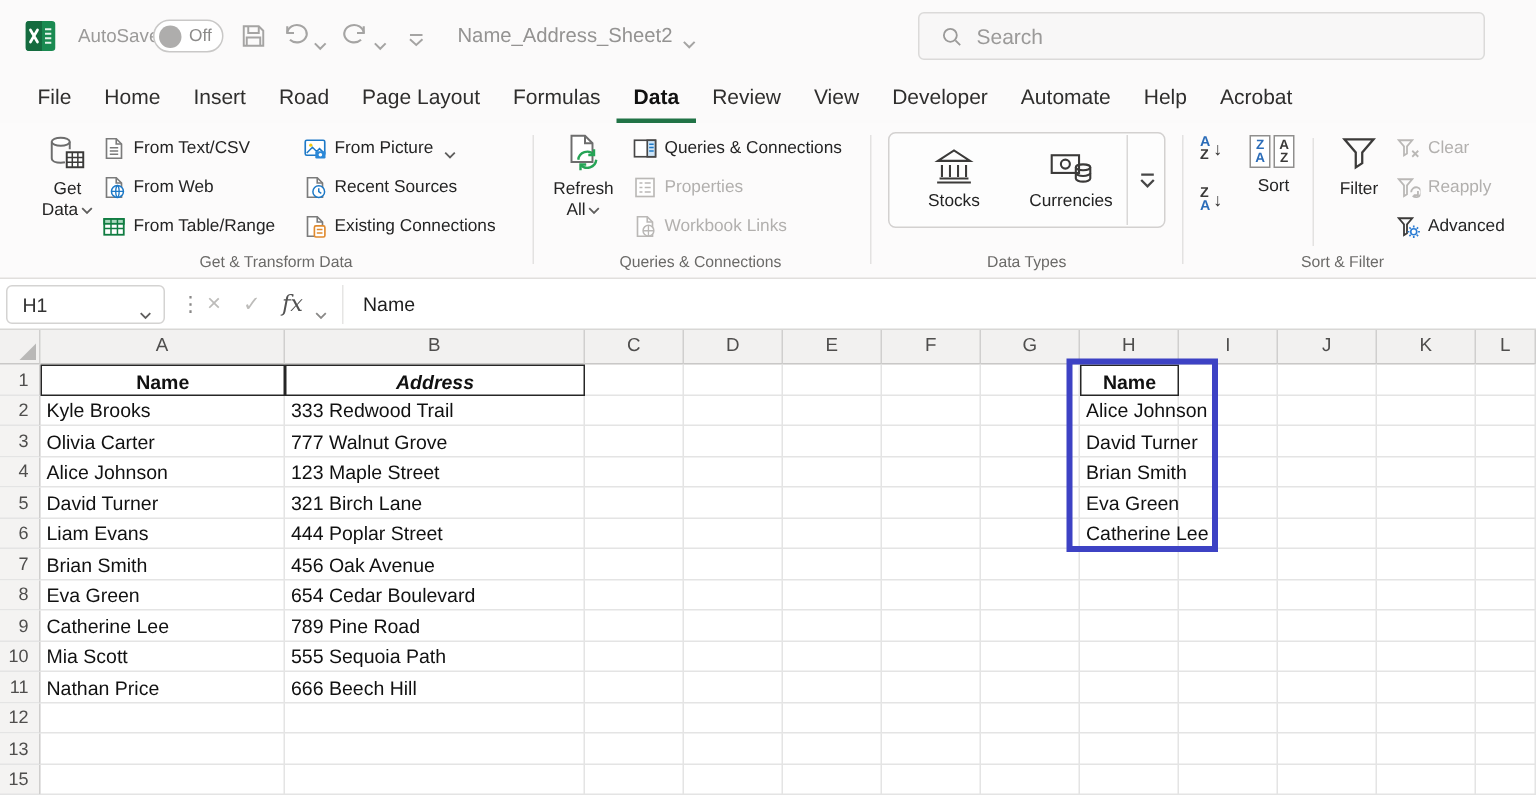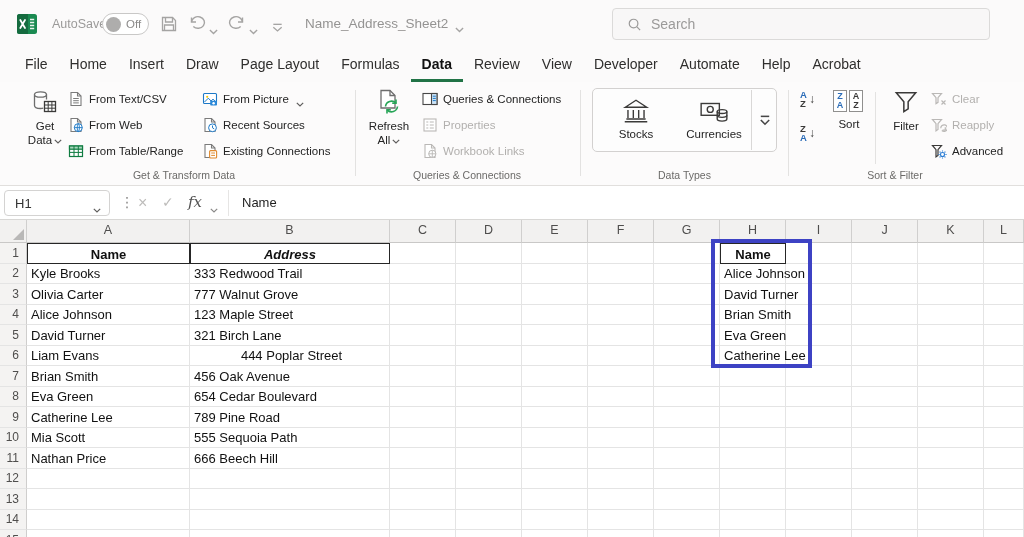--- a/index.html
+++ b/index.html
@@ -141,21 +141,21 @@
           </svg>
       </span>
       <input type="text" placeholder="Search" style="">
     </div>
   </div>
 
   <div class="tabbar">
     <div class="tab">File</div>
     <div class="tab">Home</div>
     <div class="tab">Insert</div>
-    <div class="tab">Draw</div>
+    <div class="tab">Road</div>
     <div class="tab">Page Layout</div>
     <div class="tab">Formulas</div>
     <div class="tab active">Data</div>
     <div class="tab">Review</div>
     <div class="tab">View</div>
     <div class="tab">Developer</div>
     <div class="tab">Automate</div>
     <div class="tab">Help</div>
     <div class="tab">Acrobat</div>
   </div>
@@ -495,21 +495,21 @@
           <div class="cell" style="width: 66px;"></div>
           <div class="cell filled" style="width: 66px;">Eva Green</div>
           <div class="cell" style="width: 66px;"></div>
           <div class="cell" style="width: 66px;"></div>
           <div class="cell" style="width: 66px;"></div>
           <div class="cell" style="width: 40px;"></div>
         </div>
         <div class="grow">
           <div class="rh" style="width: 27px;">6</div>
           <div class="cell filled" style="width: 163px;">Liam Evans</div>
-          <div class="cell filled" style="width: 200px; text-align: center;">444 Poplar Street</div>
+          <div class="cell filled" style="width: 200px;">444 Poplar Street</div>
           <div class="cell" style="width: 66px;"></div>
           <div class="cell" style="width: 66px;"></div>
           <div class="cell" style="width: 66px;"></div>
           <div class="cell" style="width: 66px;"></div>
           <div class="cell" style="width: 66px;"></div>
           <div class="cell filled" style="width: 66px;">Catherine Lee</div>
           <div class="cell" style="width: 66px;"></div>
           <div class="cell" style="width: 66px;"></div>
           <div class="cell" style="width: 66px;"></div>
           <div class="cell" style="width: 40px;"></div>
@@ -613,35 +613,20 @@
           <div class="cell" style="width: 66px;"></div>
           <div class="cell" style="width: 66px;"></div>
           <div class="cell" style="width: 66px;"></div>
           <div class="cell" style="width: 66px;"></div>
           <div class="cell" style="width: 66px;"></div>
           <div class="cell" style="width: 66px;"></div>
           <div class="cell" style="width: 66px;"></div>
           <div class="cell" style="width: 40px;"></div>
         </div>
         <div class="grow">
-          <div class="rh" style="width: 27px;">14</div>
-          <div class="cell" style="width: 163px;"></div>
-          <div class="cell" style="width: 200px;"></div>
-          <div class="cell" style="width: 66px;"></div>
-          <div class="cell" style="width: 66px;"></div>
-          <div class="cell" style="width: 66px;"></div>
-          <div class="cell" style="width: 66px;"></div>
-          <div class="cell" style="width: 66px;"></div>
-          <div class="cell" style="width: 66px;"></div>
-          <div class="cell" style="width: 66px;"></div>
-          <div class="cell" style="width: 66px;"></div>
-          <div class="cell" style="width: 66px;"></div>
-          <div class="cell" style="width: 40px;"></div>
-        </div>
-        <div class="grow">
           <div class="rh" style="width: 27px;">15</div>
           <div class="cell" style="width: 163px;"></div>
           <div class="cell" style="width: 200px;"></div>
           <div class="cell" style="width: 66px;"></div>
           <div class="cell" style="width: 66px;"></div>
           <div class="cell" style="width: 66px;"></div>
           <div class="cell" style="width: 66px;"></div>
           <div class="cell" style="width: 66px;"></div>
           <div class="cell" style="width: 66px;"></div>
           <div class="cell" style="width: 66px;"></div>

